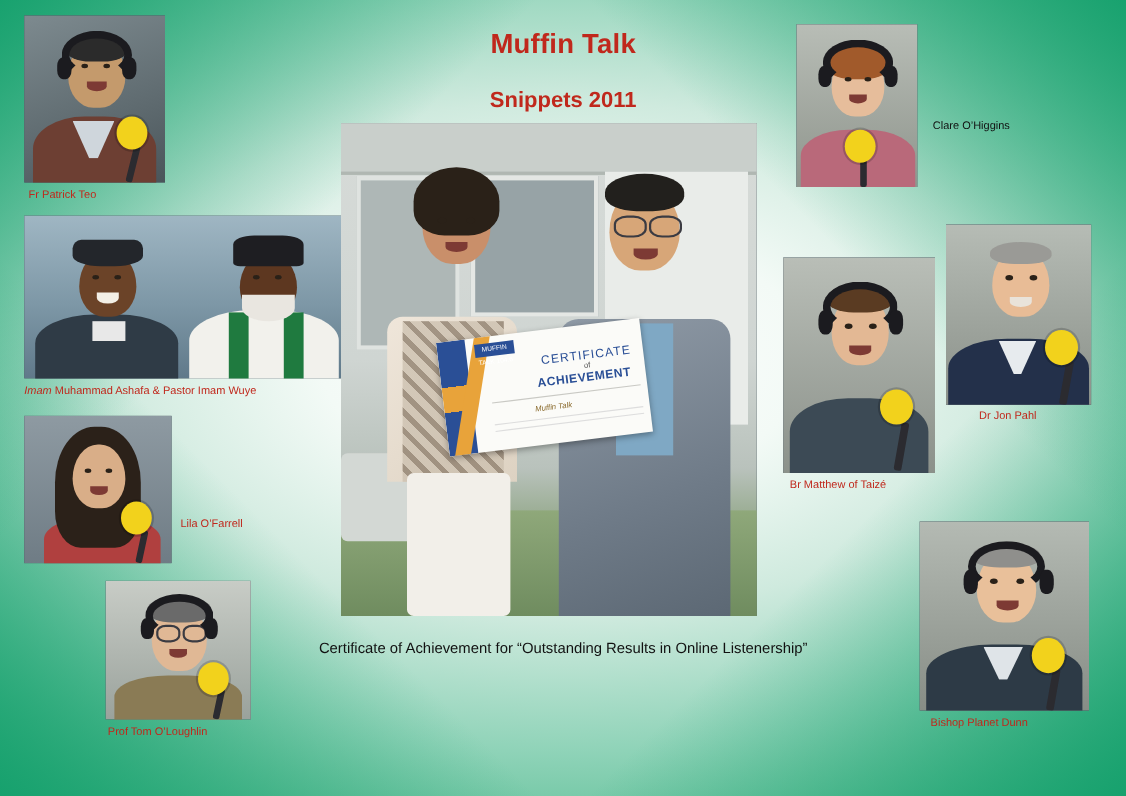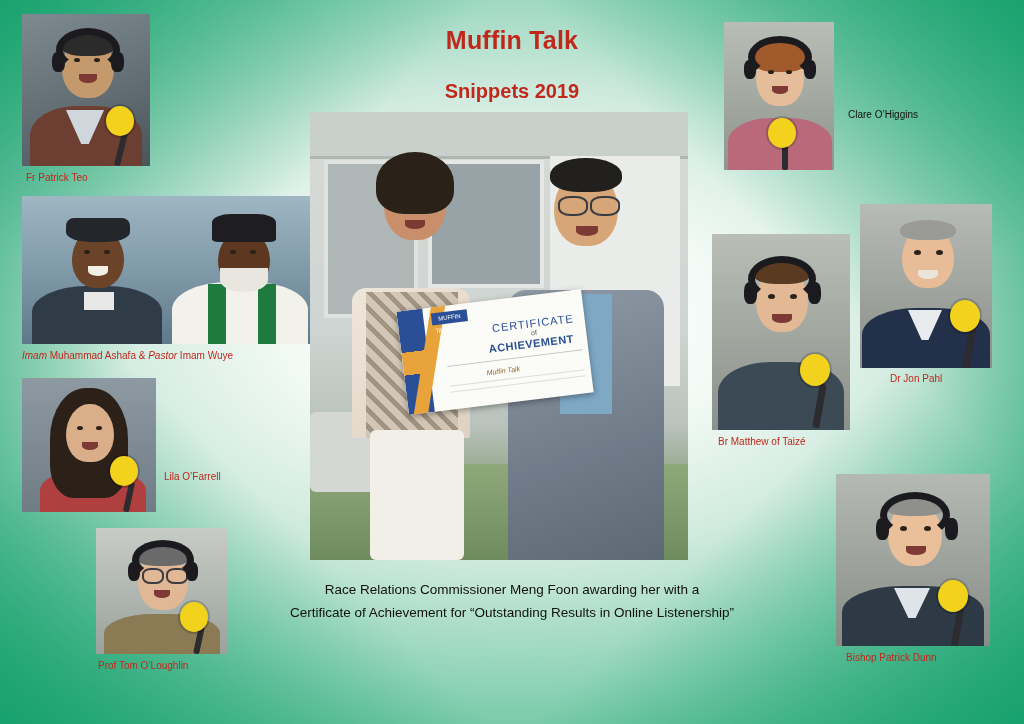--- a/index.html
+++ b/index.html
@@ -119,21 +119,21 @@
   .collar { position: absolute; background: #fff; }
 </style>
 </head>
 <body>
 
 <div id="poster">
 
   <div class="layer">
 
     <div class="title">Muffin Talk</div>
-    <div class="subtitle">Snippets 2019</div>
+    <div class="subtitle">Snippets 2011</div>
 
     <div class="photo" style="left:22px; top:14px; width:128px; height:152px;">
       <div class="scene">
         <div class="wall" style="background:linear-gradient(160deg,#7d8a8f 0%,#5f6b70 60%,#4a555a 100%);"></div>
         <div class="body" style="left:8px; top:92px; width:112px; height:70px; background:#6d3f33;"></div>
         <div class="collar" style="left:44px; top:96px; width:38px; height:34px; background:#cfd6dc; clip-path:polygon(0 0,100% 0,60% 100%,40% 100%);"></div>
         <div class="head" style="left:40px; top:22px; width:52px; height:62px; background:#c49a6c;"></div>
         <div class="hair" style="left:38px; top:16px; width:56px; height:26px; background:#2b2b2b;"></div>
         <div class="eye" style="left:52px; top:44px; width:6px; height:4px;"></div>
         <div class="eye" style="left:72px; top:44px; width:6px; height:4px;"></div>
@@ -163,21 +163,21 @@
         <div style="position:absolute; left:186px; top:88px; width:18px; height:62px; background:#1f7a3f;"></div>
         <div style="position:absolute; left:236px; top:88px; width:18px; height:62px; background:#1f7a3f;"></div>
         <div class="head" style="left:196px; top:34px; width:52px; height:58px; background:#5d3720;"></div>
         <div class="hair" style="left:190px; top:18px; width:64px; height:28px; background:#1e1e22; border-radius:30% 30% 10% 10%;"></div>
         <div style="position:absolute; left:198px; top:72px; width:48px; height:24px; background:#e9e6e0; border-radius:0 0 50% 50%;"></div>
         <div class="eye" style="left:208px; top:54px; width:6px; height:4px;"></div>
         <div class="eye" style="left:228px; top:54px; width:6px; height:4px;"></div>
       </div>
     </div>
     <div class="caption" style="left:22px; top:350px;">
-      <span style="font-style:italic;">Imam </span><span>Muhammad Ashafa &amp; </span><span style="font-style:italic;">Pastor </span><span>Imam Wuye</span>
+      <span style="font-style:italic;">Imam </span><span>Muhammad Ashafa &amp; </span><span style="">Pastor </span><span>Imam Wuye</span>
     </div>
 
     <div class="photo" style="left:22px; top:378px; width:134px; height:134px;">
       <div class="scene">
         <div class="wall" style="background:linear-gradient(180deg,#8e9aa2 0%,#6f7c85 100%);"></div>
         <div class="body" style="left:18px; top:92px; width:106px; height:48px; background:#b0403f;"></div>
         <div class="hair" style="left:28px; top:10px; width:78px; height:110px; background:#2b2119; border-radius:46% 46% 30% 30%;"></div>
         <div class="head" style="left:44px; top:26px; width:48px; height:58px; background:#d9ae88;"></div>
         <div class="eye" style="left:55px; top:48px; width:6px; height:4px;"></div>
         <div class="eye" style="left:74px; top:48px; width:6px; height:4px;"></div>
@@ -268,21 +268,21 @@
         <div class="eye" style="left:64px; top:52px; width:7px; height:5px;"></div>
         <div class="eye" style="left:88px; top:52px; width:7px; height:5px;"></div>
         <div class="mouth" style="left:70px; top:72px; width:20px; height:9px;"></div>
         <div class="cans" style="left:44px; top:18px; width:70px; height:46px;"></div>
         <div class="cup" style="left:40px; top:44px; width:13px; height:22px;"></div>
         <div class="cup" style="left:109px; top:44px; width:13px; height:22px;"></div>
         <div class="micstem" style="left:118px; top:134px; width:7px; height:38px; transform:rotate(10deg);"></div>
         <div class="mic" style="left:102px; top:106px; width:30px; height:32px;"></div>
       </div>
     </div>
-    <div class="caption" style="left:846px; top:652px;">Bishop Patrick Dunn</div>
+    <div class="caption" style="left:846px; top:652px;">Bishop Planet Dunn</div>
 
     <div class="photo" style="left:310px; top:112px; width:378px; height:448px;">
       <div class="scene">
 
         <div class="wall" style="background:linear-gradient(180deg,#d7dbd8 0%,#cfd5d2 48%,#b9c2bc 70%,#7e9a6e 88%,#6d8a5f 100%);"></div>
         <div style="position:absolute; left:0; top:0; width:378px; height:44px; background:#c9cfcb; border-bottom:3px solid #b0b7b2;"></div>
         <div style="position:absolute; left:14px; top:48px; width:86px; height:150px; background:#aeb7b6; border:4px solid #dfe3e0;"></div>
         <div style="position:absolute; left:118px; top:48px; width:108px; height:120px; background:#97a3a6; border:4px solid #e4e7e4;"></div>
         <div style="position:absolute; left:240px; top:44px; width:130px; height:230px; background:#e9ece9;"></div>
         <div style="position:absolute; left:0; top:352px; width:378px; height:96px; background:linear-gradient(180deg,#8fa87a 0%,#6f8c5f 100%);"></div>
@@ -314,18 +314,17 @@
           <div style="position:absolute; left:78px; top:42px; width:104px; text-align:center; color:#2a4f96; font-size:11px; font-weight:bold; letter-spacing:.5px;">ACHIEVEMENT</div>
           <div style="position:absolute; left:44px; top:60px; width:136px; height:1px; background:#c9c9c4;"></div>
           <div style="position:absolute; left:44px; top:68px; width:110px; text-align:center; color:#8a6a2c; font-size:7px; font-style:italic;">Muffin Talk</div>
           <div style="position:absolute; left:44px; top:80px; width:136px; height:1px; background:#ddd;"></div>
           <div style="position:absolute; left:44px; top:86px; width:136px; height:1px; background:#ddd;"></div>
         </div>
       </div>
     </div>
 
     <div class="footer">
-      <div>Race Relations Commissioner Meng Foon awarding her with a</div>
       <div>Certificate of Achievement for “Outstanding Results in Online Listenership”</div>
     </div>
 
   </div>
 </div>
 
 </body></html>

